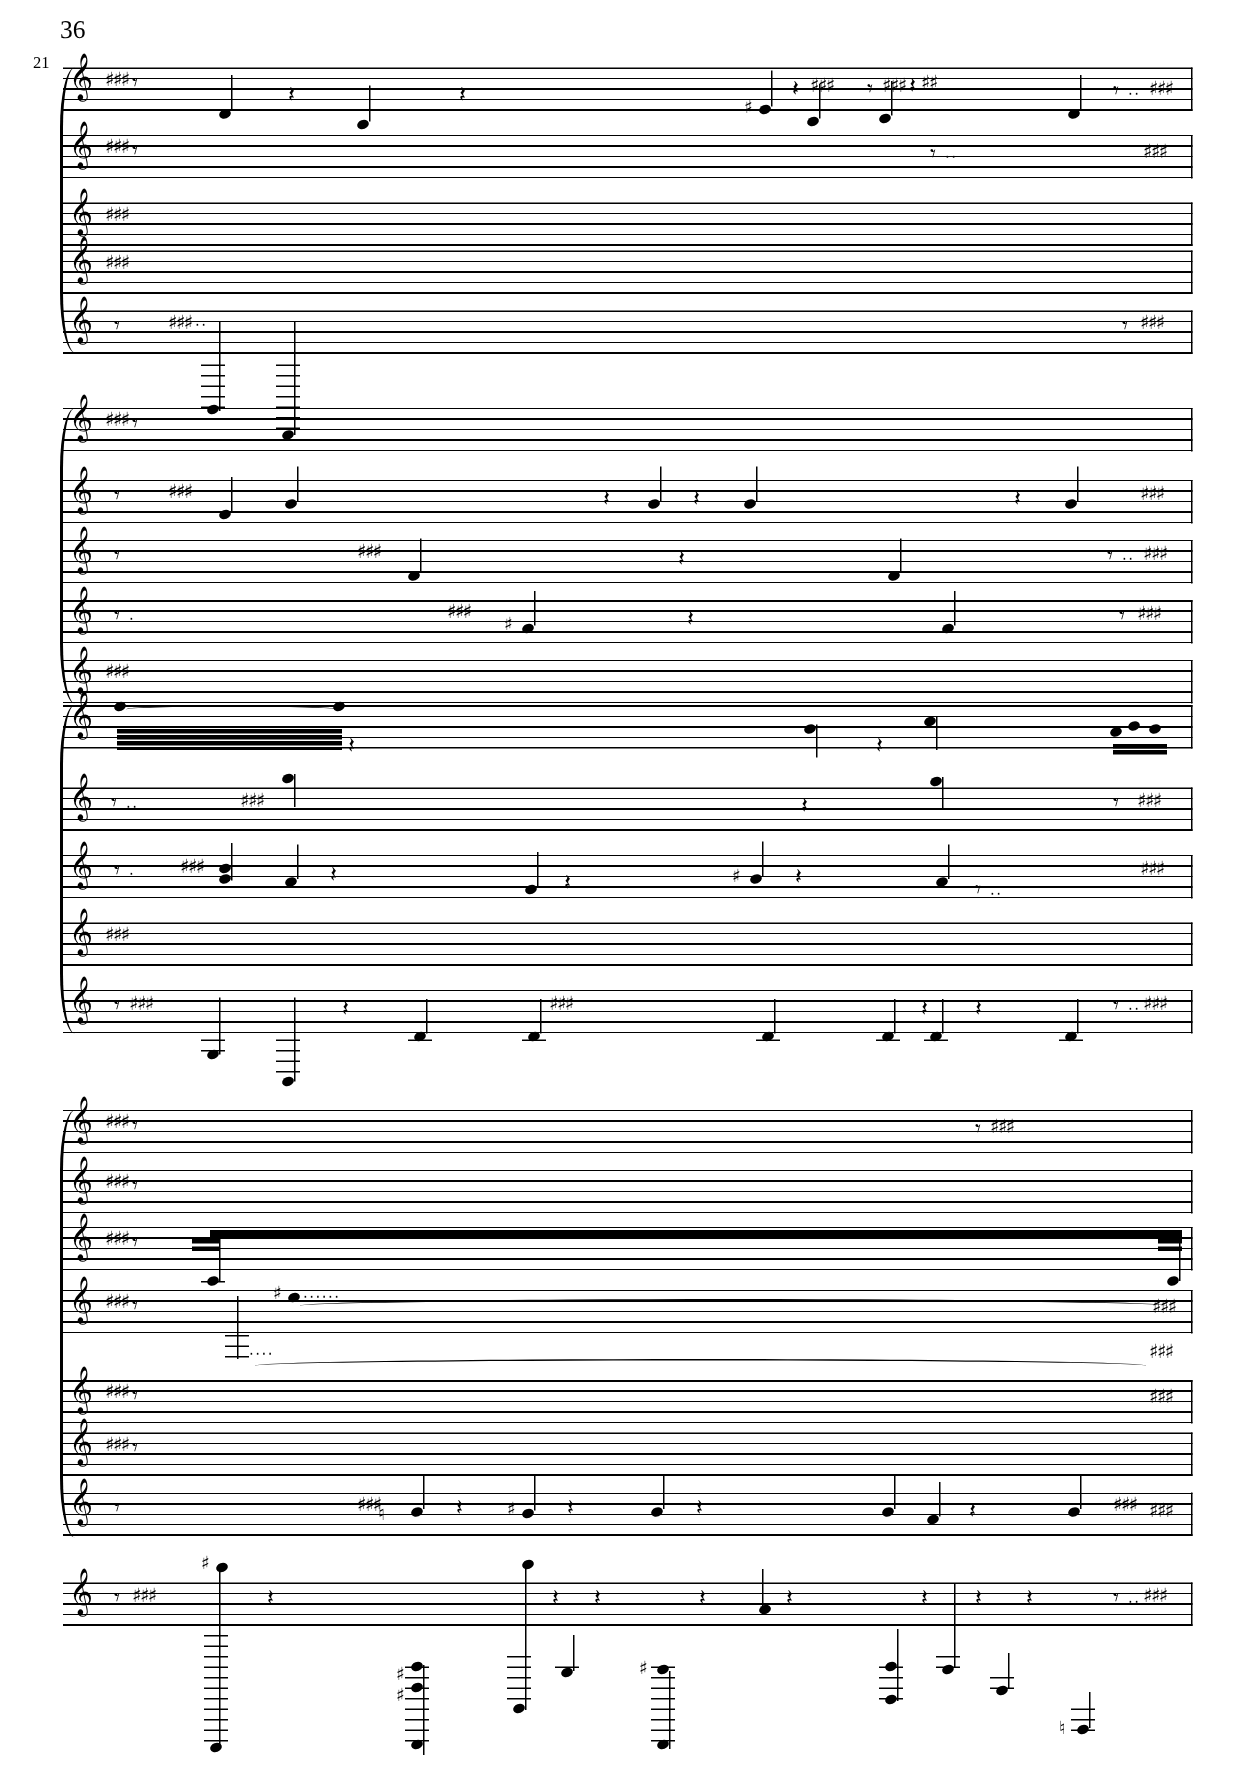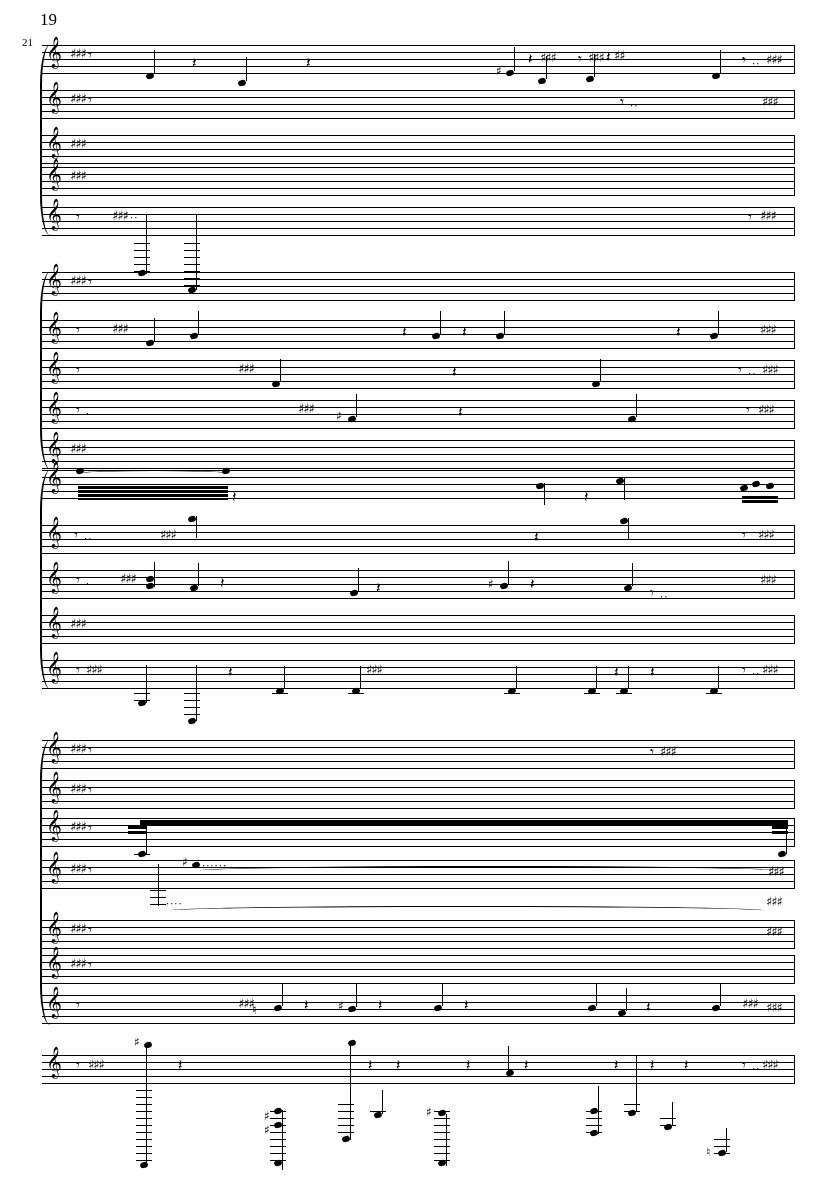--- a/index.html
+++ b/index.html
@@ -116,21 +116,21 @@
     font-size: 10px;
     color: #000;
     letter-spacing: 1px;
   }
 </style>
 </head>
 <body>
 
 <div id="page">
 
-  <div class="page-number" style="left:40px; top:10px;">19</div>
+  <div class="page-number" style="left:40px; top:10px;">36</div>
   <div class="measure-number" style="left:22px; top:36px;">21</div>
 
   <div>
     <div class="sys-brace" style="left:40px; top:45px; height:190px;"></div>
 
     <div class="staff" style="left:42px; top:45px; width:753px;"></div>
     <div class="clef" style="left:46px; top:38px;">𝄞</div>
     <div class="keysig" style="left:70px; top:46px;">♯♯♯</div>
     <div class="rest" style="left:88px; top:48px;">𝄾</div>
     <div class="notehead" style="left:146px; top:73px;"></div>

